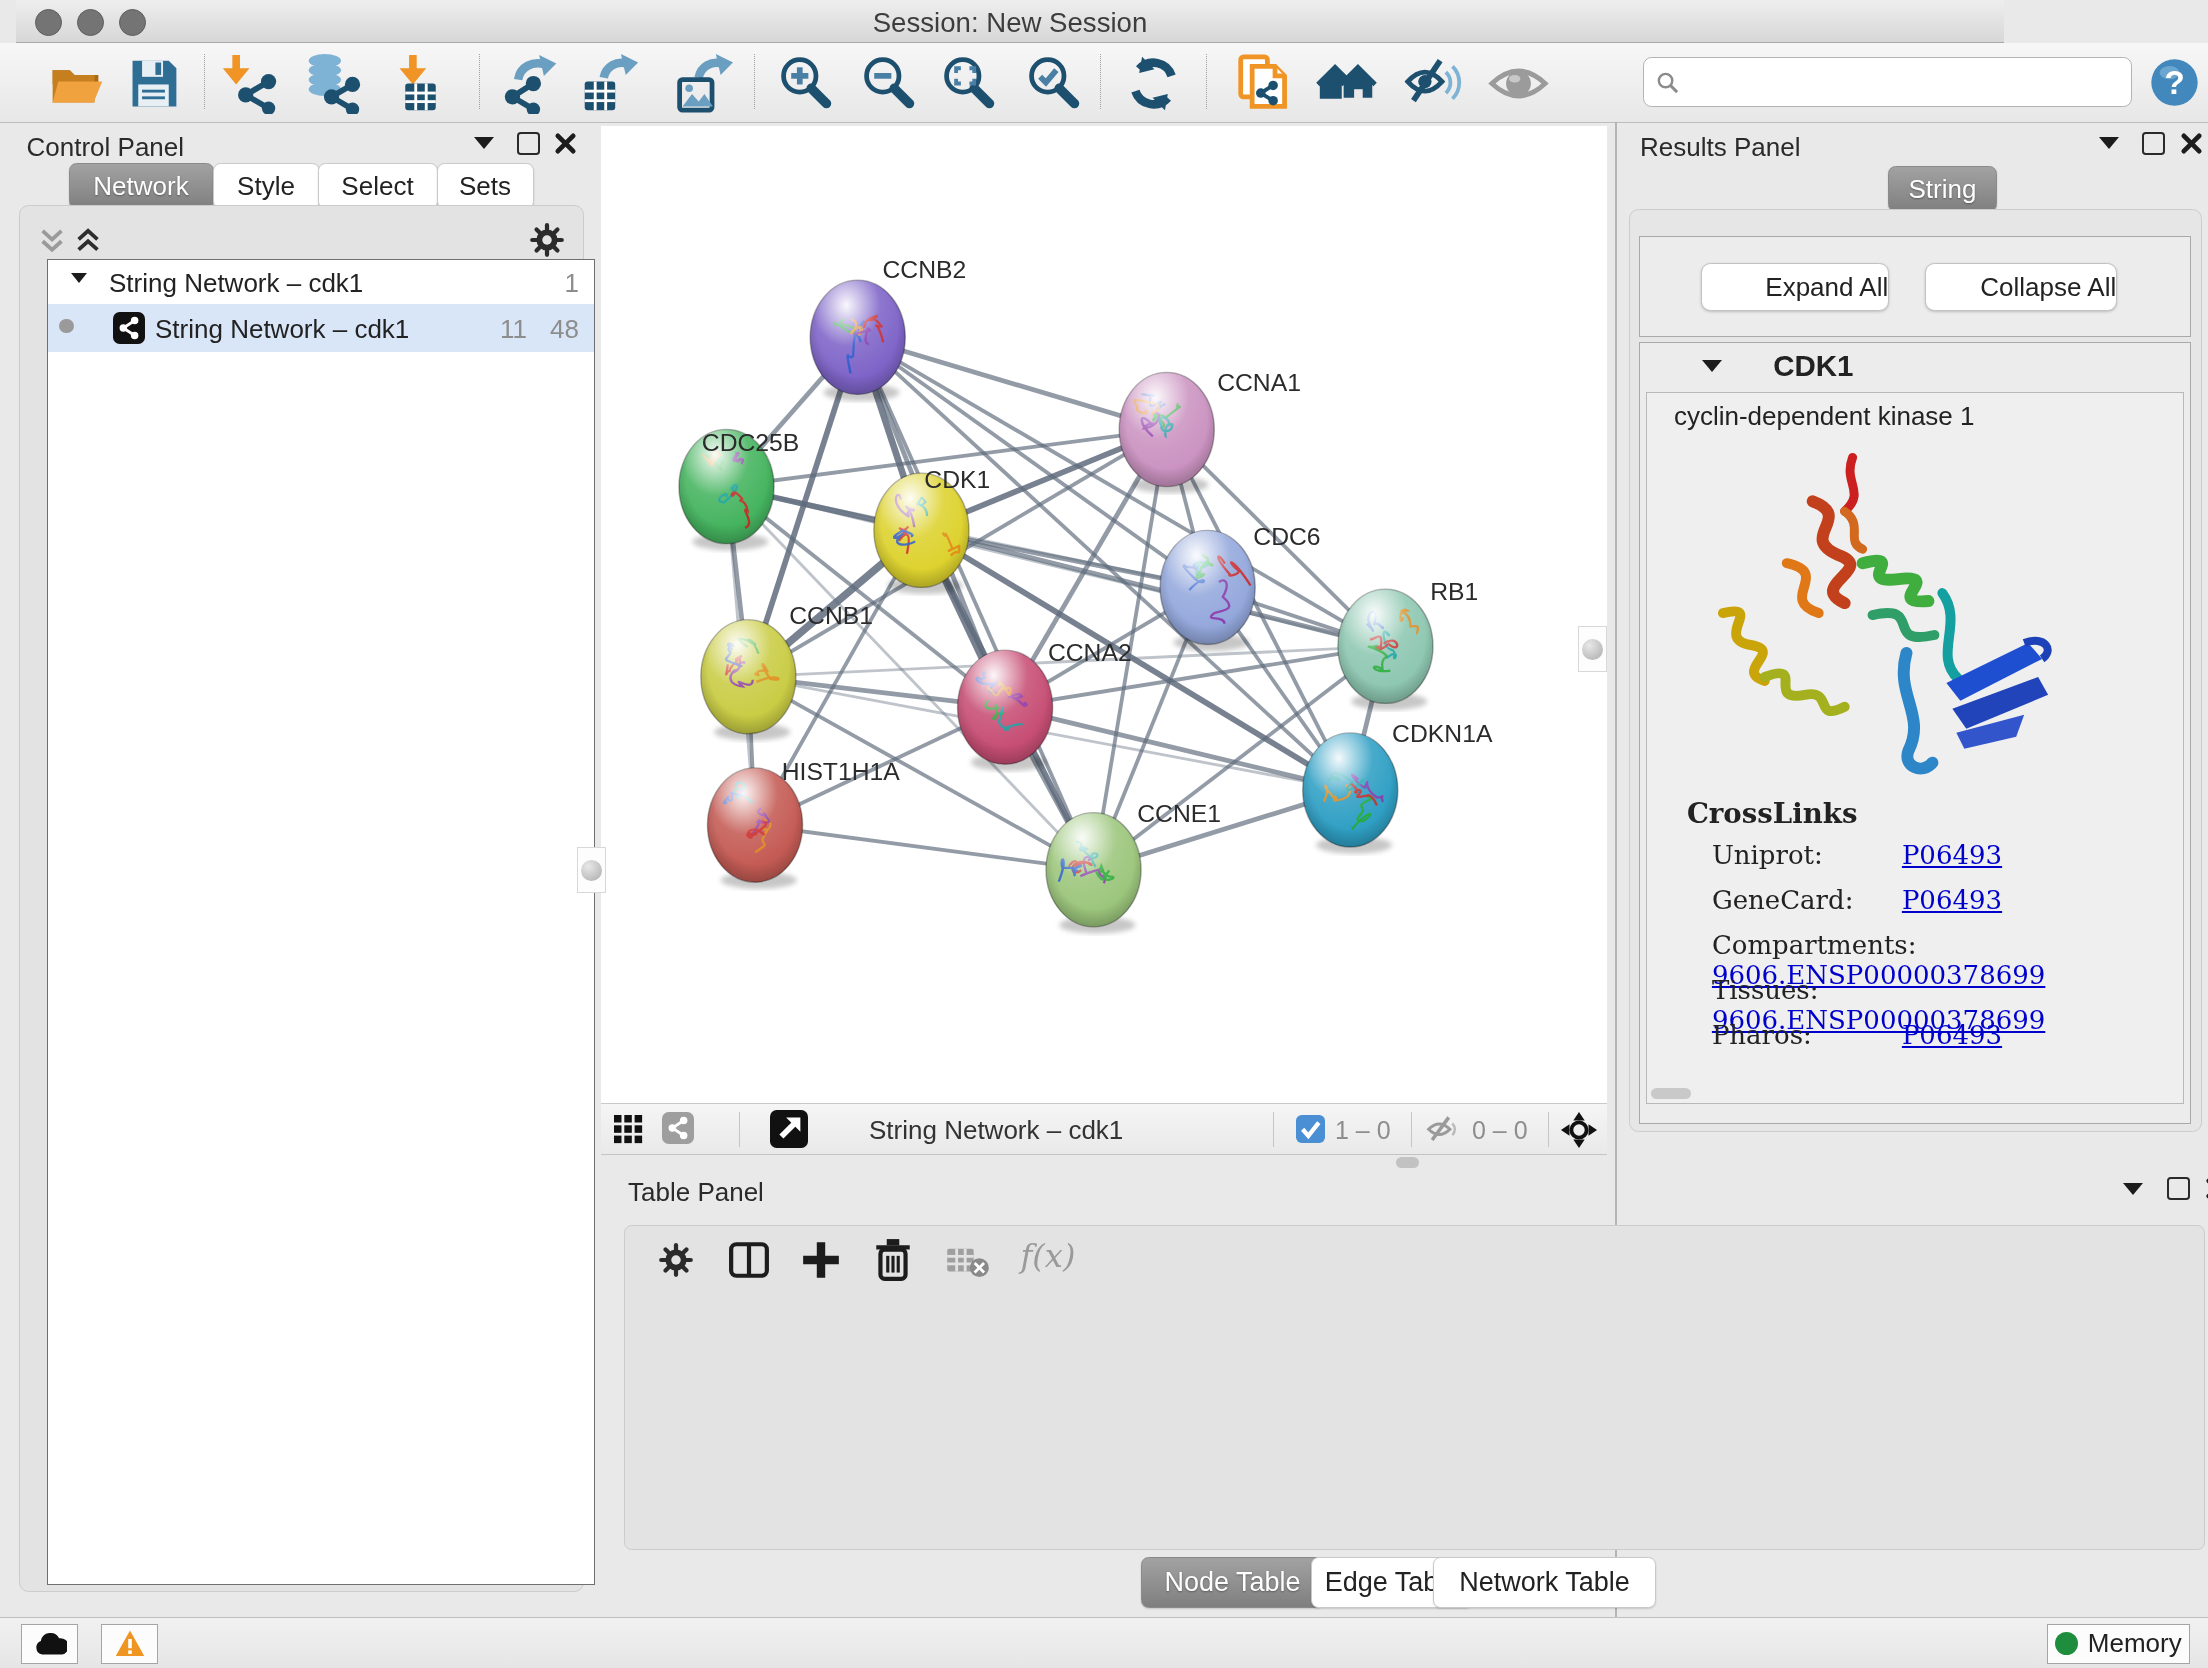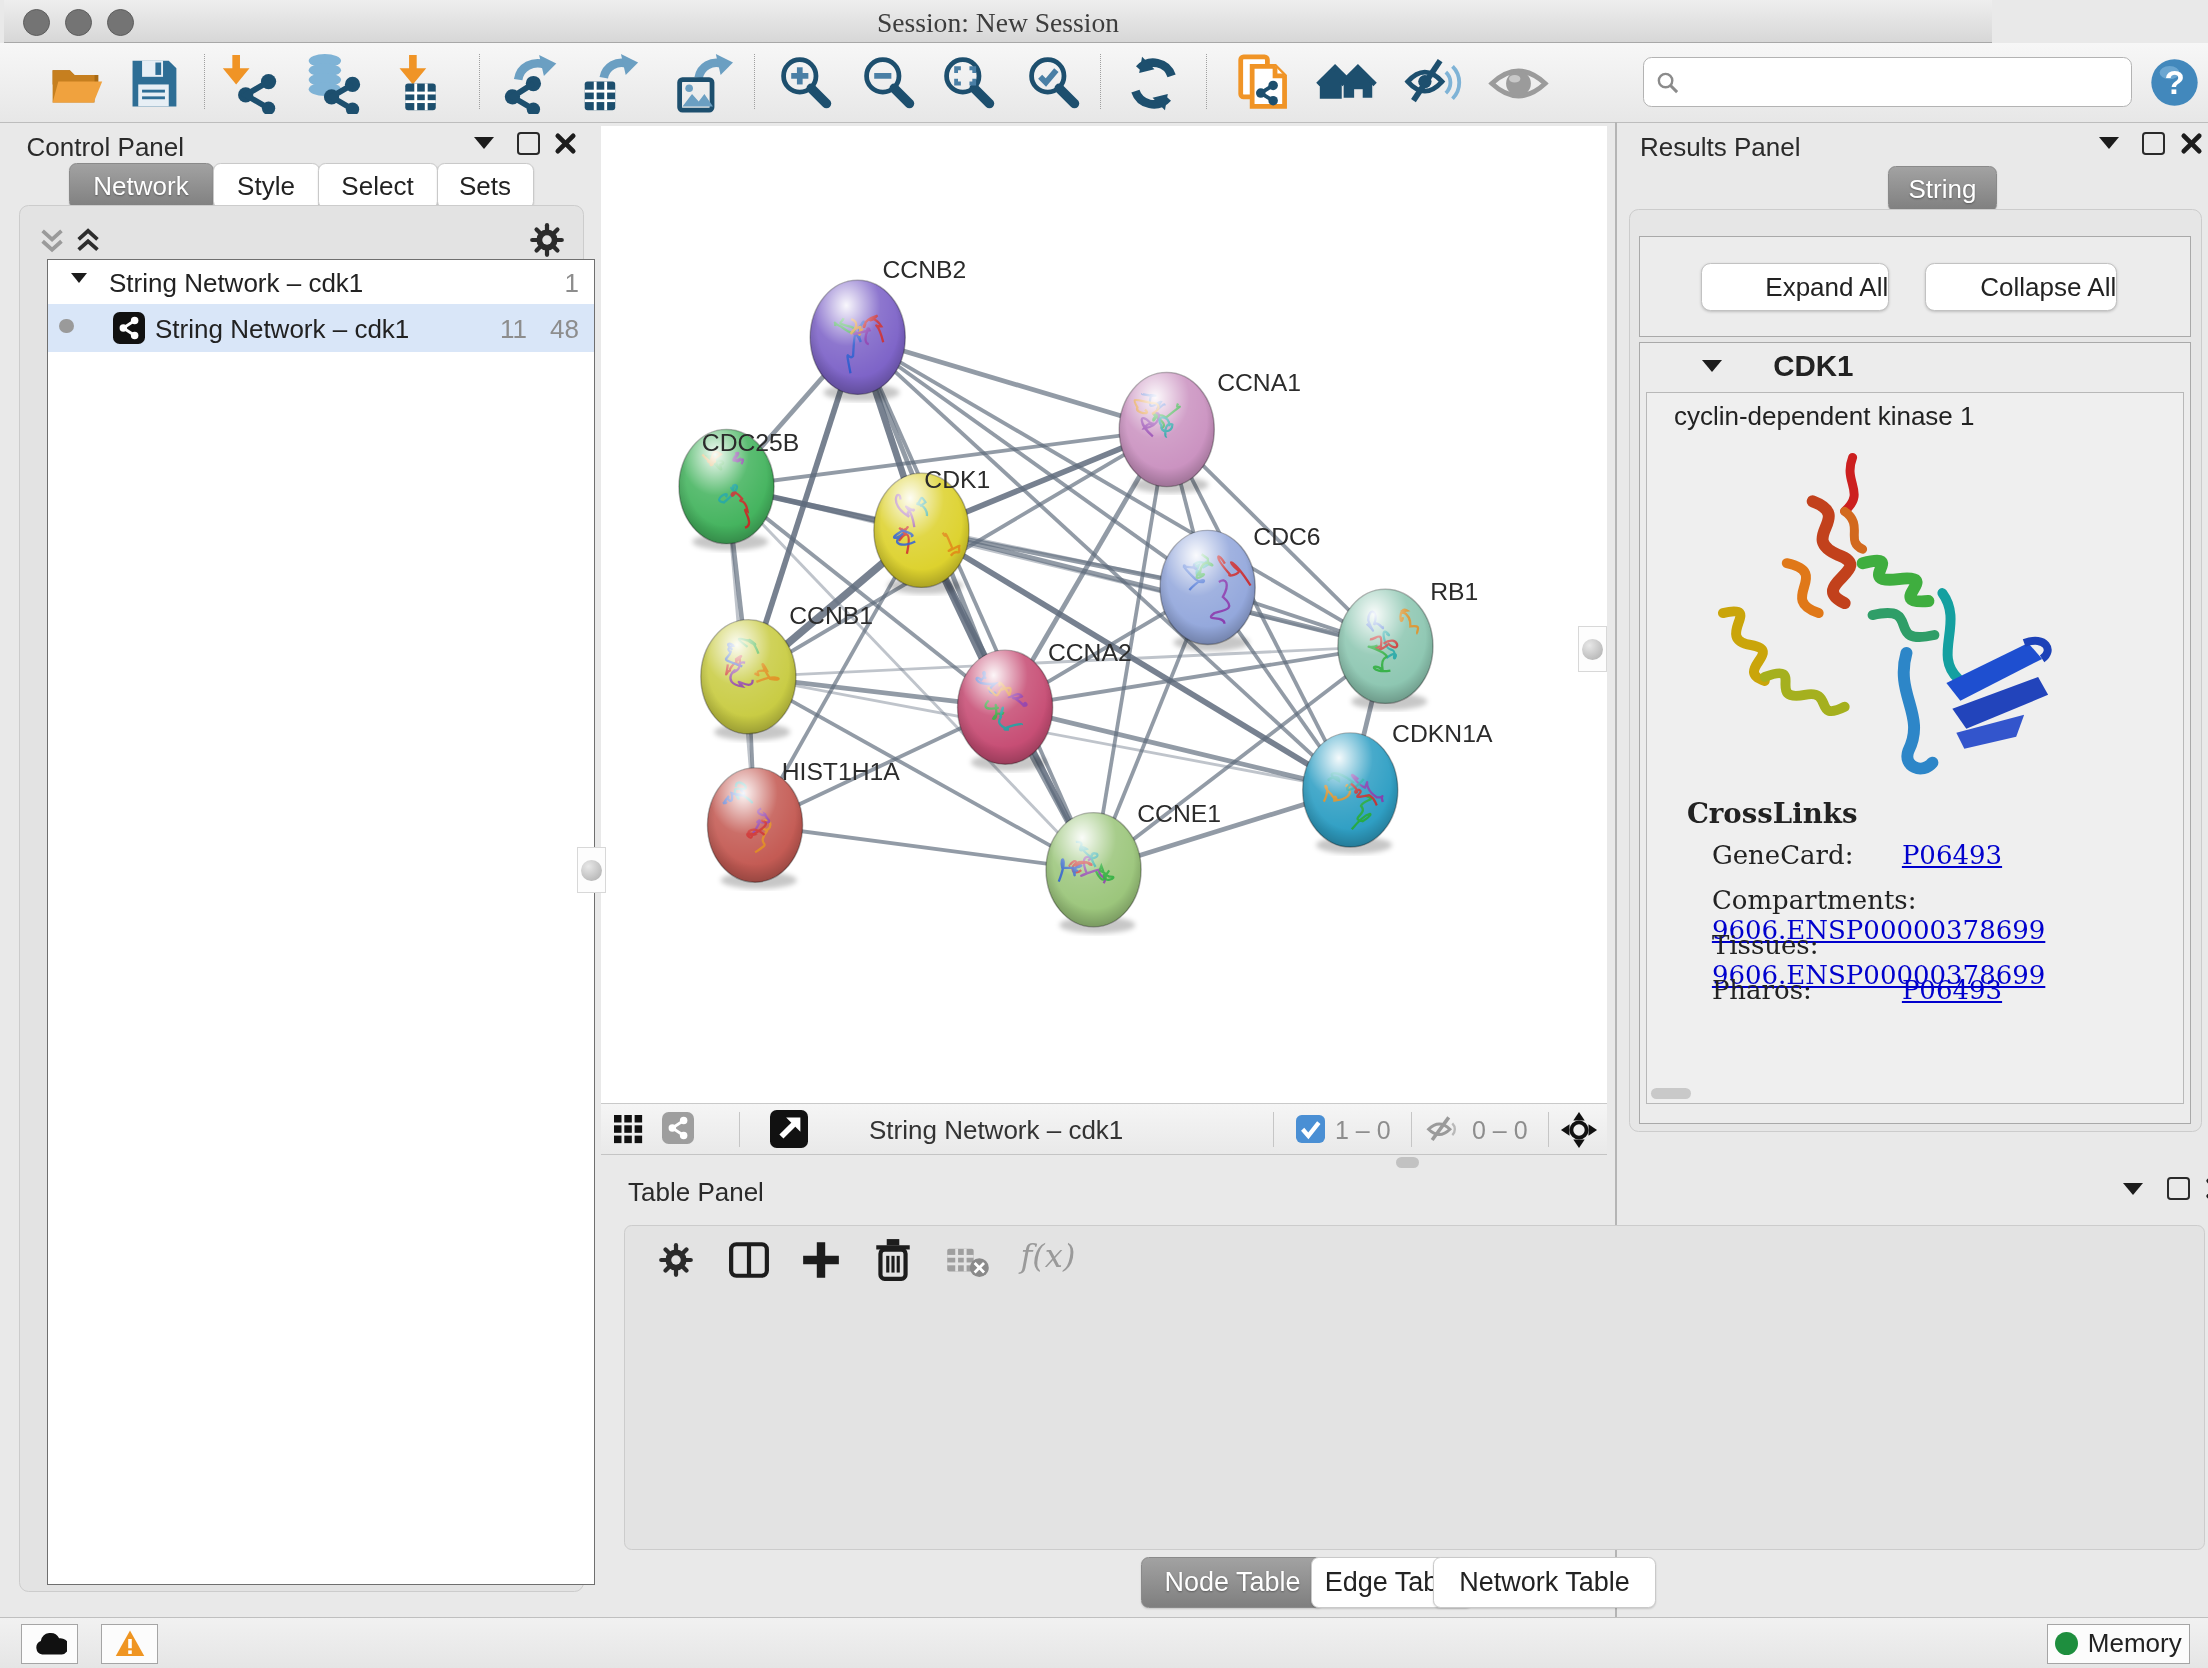--- a/index.html
+++ b/index.html
@@ -1,21 +1,21 @@
 <!DOCTYPE html>
 <html style="font-size:15px"><head>
 <meta charset="utf-8">
 <style>
   html,body{margin:0;padding:0;background:#cfcfcf;}
   #window{position:relative;width:2208px;height:1668px;background:#e9e9e9;
     font-family:"Liberation Sans","DejaVu Sans",sans-serif;color:#222;overflow:hidden;}
   .abs{position:absolute;}
   
-  #titlebar{position:absolute;left:4px;top:0;width:1988px;height:42px;
-    background:linear-gradient(#eeeeee,#d7d7d7);border-bottom:1px solid #a8a8a8;font-family:Liberation Serif, serif;}
+  #titlebar{position:absolute;left:16px;top:0;width:1988px;height:42px;
+    background:linear-gradient(#eeeeee,#d7d7d7);border-bottom:1px solid #a8a8a8;}
   .light{position:absolute;top:8.6px;width:25px;height:25px;border-radius:50%;
     background:#747474;border:1px solid #5d5d5d;}
   #title-text{position:absolute;left:0;top:6.7px;width:100%;text-align:center;
     font-size:27.6px;color:#3d3d3d;}
   
   #toolbar{position:absolute;left:0;top:43px;width:2208px;height:79px;
     background:linear-gradient(#f7f7f7,#e7e7e7);border-bottom:1px solid #bdbdbd;}
   .tb{position:absolute;top:9.5px;width:61px;height:61px;}
   .tbsep{position:absolute;top:11.4px;height:55px;width:0;border-left:1.9px dotted #9f9f9f;}
   #search-box{position:absolute;left:1643px;top:14.3px;width:476px;height:48px;background:#fff;
@@ -625,20 +625,21 @@
             <g>
               <path d="M252 238 L334 198 L348 214 L266 256 Z" fill="#1e4fd0"></path>
               <path d="M258 264 L344 232 L354 250 L272 284 Z" fill="#2244bb"></path>
               <path d="M262 288 L330 270 L322 292 L270 304 Z" fill="#3355cc"></path>
               <path d="M330 198 C352 190 360 206 348 214" fill="none" stroke="#1d42b8" stroke-width="8"></path>
             </g>
           </svg>
 
           <span class="serif" style="position:absolute;left:40px;top:404px;font-size:27.6px;font-weight:bold">CrossLinks</span>
           <div style="position:absolute;left:65px;top:447px;font-size:26px" class="serif">
+            <div style="height:45px"><span style="display:inline-block;width:190px">Uniprot:</span><a class="xlink">P06493</a></div>
             <div style="height:45px"><span style="display:inline-block;width:190px">GeneCard:</span><a class="xlink">P06493</a></div>
             <div style="height:45px"><span style="display:inline-block;width:190px">Compartments:</span><a class="xlink">9606.ENSP00000378699</a></div>
             <div style="height:45px"><span style="display:inline-block;width:190px">Tissues:</span><a class="xlink">9606.ENSP00000378699</a></div>
             <div style="height:45px"><span style="display:inline-block;width:190px">Pharos:</span><a class="xlink">P06493</a></div>
           </div>
           <span style="position:absolute;left:3.8px;bottom:3.8px;width:40px;height:11.4px;background:#c9c9c9;border-radius:5.7px"></span>
         </div>
       </div>
     </div>
   </div>

